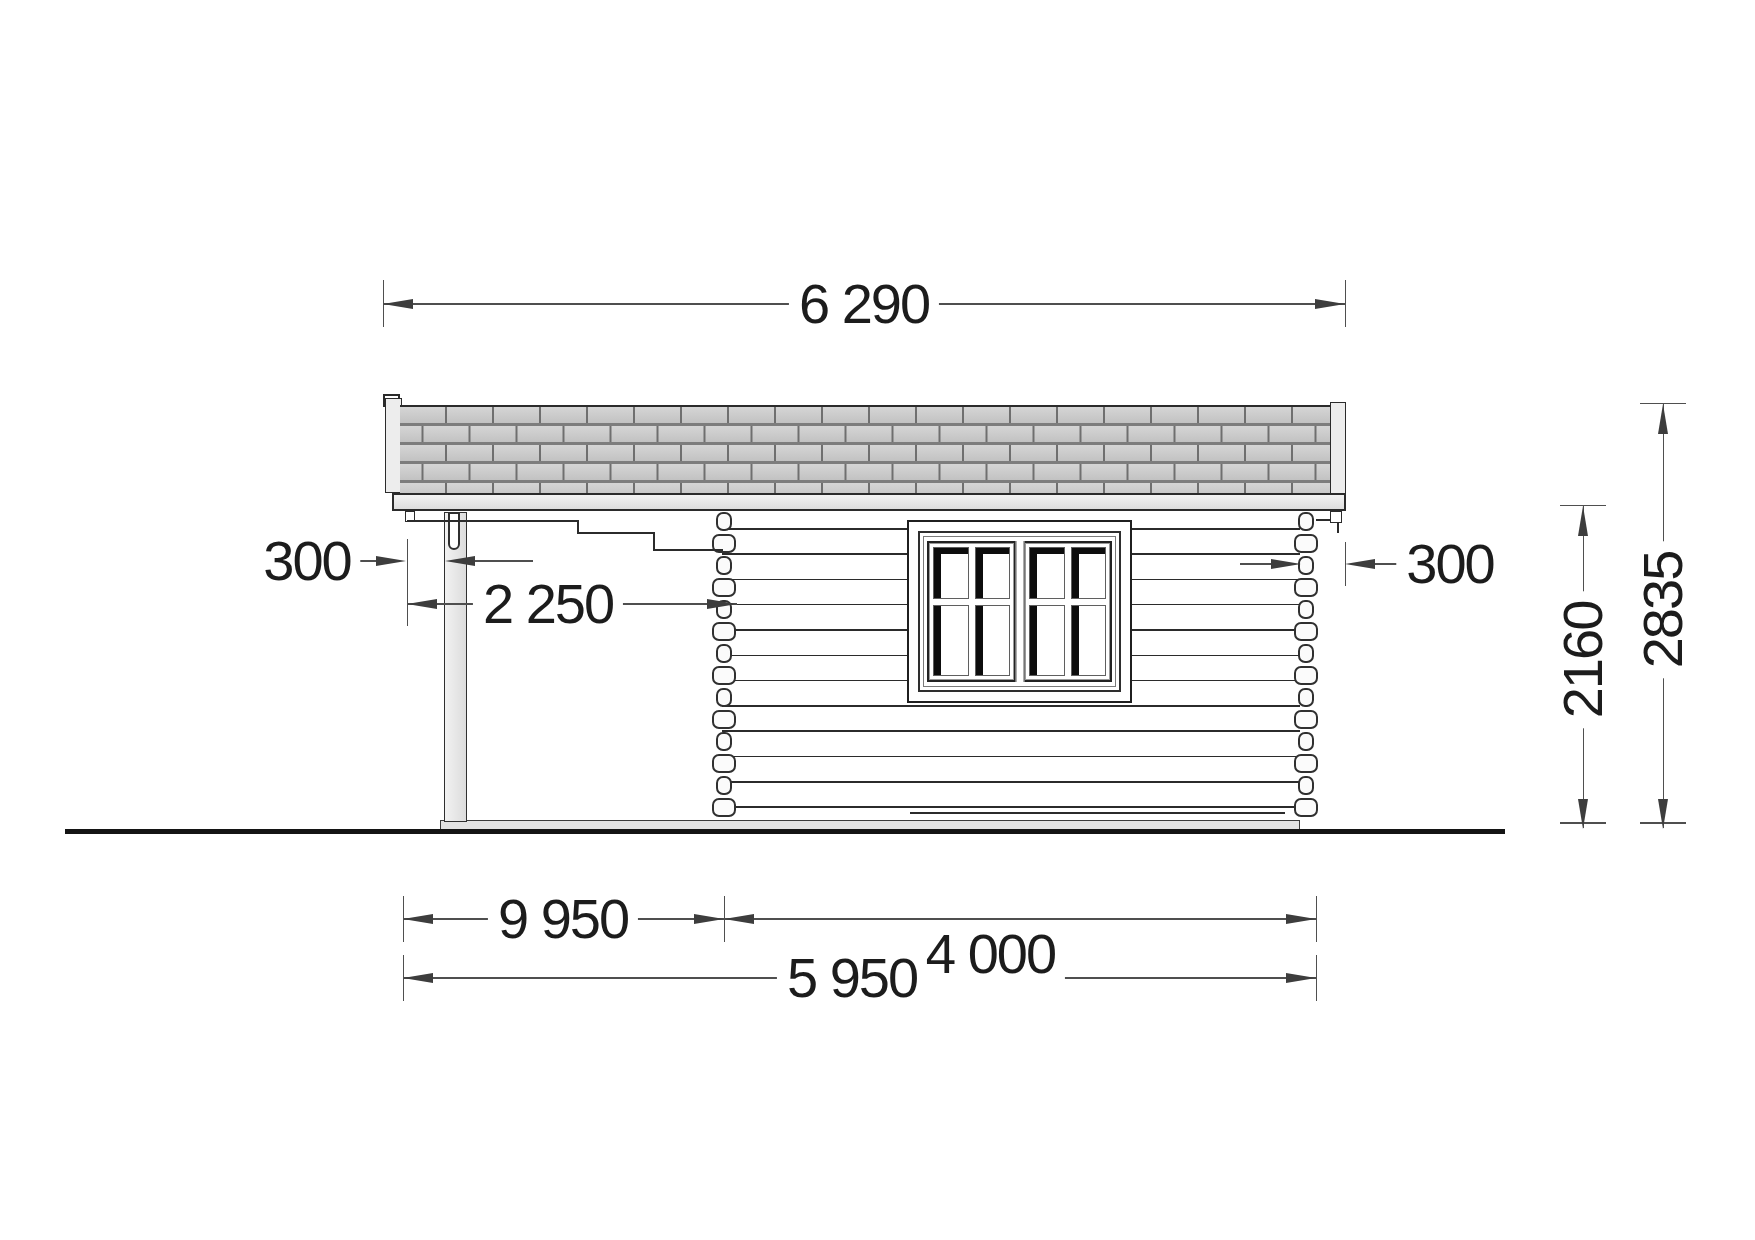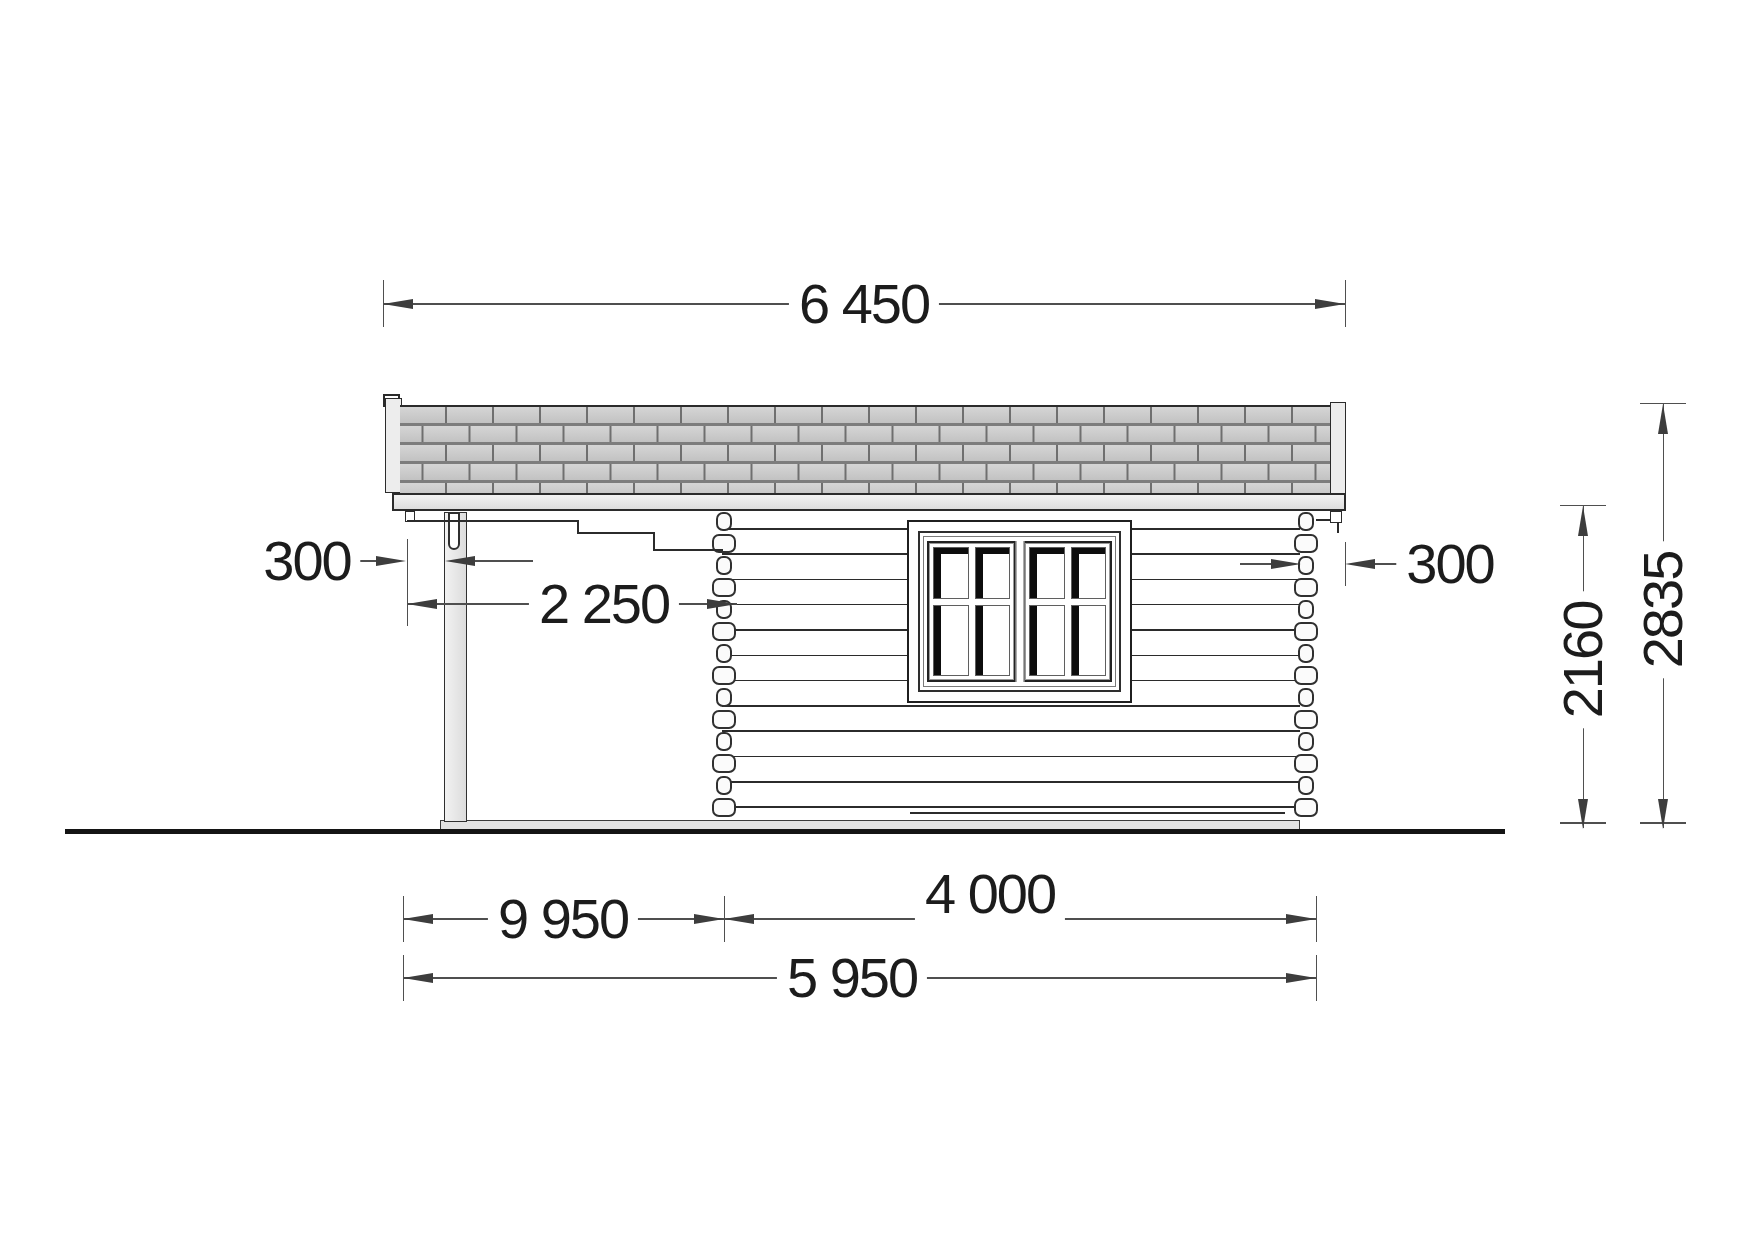--- a/index.html
+++ b/index.html
@@ -164,53 +164,53 @@
   <div class="abs rake" style="left:1330px;top:402px;width:16px;height:95px;"></div>
   <div class="abs trim" style="left:392px;top:493px;width:954px;height:18px;"></div>
 
   <div id="ground" class="abs"></div>
 
   <div class="abs tick" style="left:382.5px;top:280px;width:1.5px;height:47px;"></div>
   <div class="abs tick" style="left:1344.5px;top:280px;width:1.5px;height:47px;"></div>
   <div class="abs dline" style="left:383px;top:303px;width:962px;height:1.5px;"></div>
   <div class="abs ah ah-l" style="left:383px;top:298.7px;"></div>
   <div class="abs ah ah-r" style="left:1315px;top:298.7px;"></div>
-  <div class="dim-label" style="left:864px;top:304px;">6 450</div>
+  <div class="dim-label" style="left:864px;top:304px;">6 290</div>
 
   <div class="abs tick" style="left:406.5px;top:539px;width:1.5px;height:44px;"></div>
   <div class="abs dline" style="left:352px;top:560px;width:26px;height:1.5px;"></div>
   <div class="abs ah ah-r" style="left:376px;top:555.7px;"></div>
   <div class="abs ah ah-l" style="left:445px;top:555.7px;"></div>
   <div class="abs dline" style="left:475px;top:560px;width:58px;height:1.5px;"></div>
   <div class="dim-label" style="left:307px;top:561px;">300</div>
 
   <div class="abs tick" style="left:1344.5px;top:542px;width:1.5px;height:44px;"></div>
   <div class="abs dline" style="left:1240px;top:563px;width:32px;height:1.5px;"></div>
   <div class="abs ah ah-r" style="left:1271px;top:558.7px;"></div>
   <div class="abs ah ah-l" style="left:1345px;top:558.7px;"></div>
   <div class="abs dline" style="left:1375px;top:563px;width:32px;height:1.5px;"></div>
   <div class="dim-label" style="left:1450px;top:564px;">300</div>
 
   <div class="abs tick" style="left:406.5px;top:582px;width:1.5px;height:44px;"></div>
   <div class="abs dline" style="left:407px;top:603px;width:330px;height:1.5px;"></div>
   <div class="abs ah ah-l" style="left:407px;top:598.7px;"></div>
   <div class="abs ah ah-r" style="left:707px;top:598.7px;"></div>
-  <div class="dim-label" style="left:604px;top:604px;text-align:center;">2 250</div>
+  <div class="dim-label" style="left:548px;top:604px;text-align:center;">2 250</div>
 
   <div class="abs tick" style="left:402.5px;top:896px;width:1.5px;height:46px;"></div>
   <div class="abs tick" style="left:723.5px;top:896px;width:1.5px;height:46px;"></div>
   <div class="abs tick" style="left:1315.5px;top:896px;width:1.5px;height:46px;"></div>
   <div class="abs dline" style="left:403px;top:918px;width:321px;height:1.5px;"></div>
   <div class="abs dline" style="left:724px;top:918px;width:592px;height:1.5px;"></div>
   <div class="abs ah ah-l" style="left:403px;top:913.7px;"></div>
   <div class="abs ah ah-r" style="left:694px;top:913.7px;"></div>
   <div class="abs ah ah-l" style="left:724px;top:913.7px;"></div>
   <div class="abs ah ah-r" style="left:1286px;top:913.7px;"></div>
   <div class="dim-label" style="left:563px;top:919px;">9 950</div>
-  <div class="dim-label" style="left:990px;top:894px;">4 000</div>
+  <div class="dim-label" style="left:990px;top:954px;">4 000</div>
 
   <div class="abs tick" style="left:402.5px;top:955px;width:1.5px;height:46px;"></div>
   <div class="abs tick" style="left:1315.5px;top:955px;width:1.5px;height:46px;"></div>
   <div class="abs dline" style="left:403px;top:977px;width:913px;height:1.5px;"></div>
   <div class="abs ah ah-l" style="left:403px;top:972.7px;"></div>
   <div class="abs ah ah-r" style="left:1286px;top:972.7px;"></div>
   <div class="dim-label" style="left:852px;top:978px;">5 950</div>
 
   <div class="abs tick" style="left:1560px;top:504.5px;width:46px;height:1.5px;"></div>
   <div class="abs tick" style="left:1560px;top:822px;width:46px;height:1.5px;"></div>

